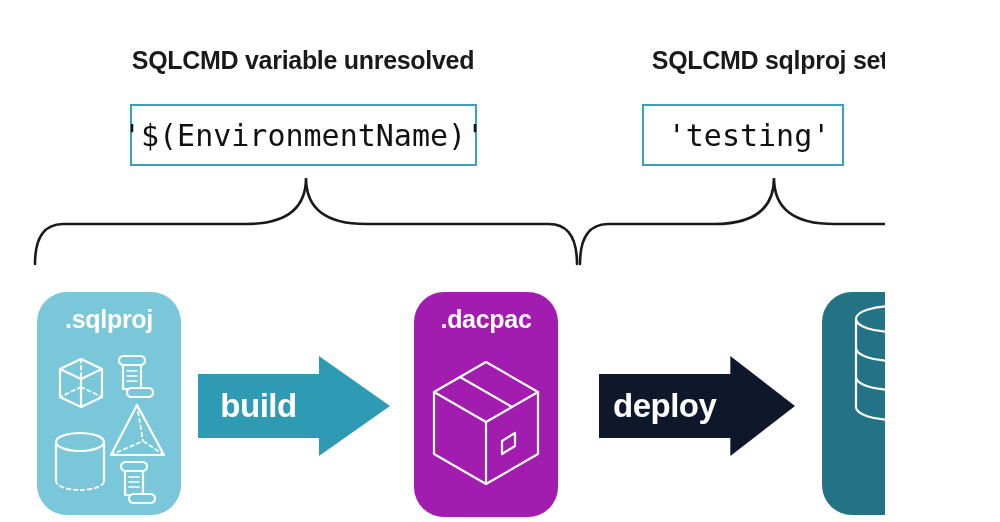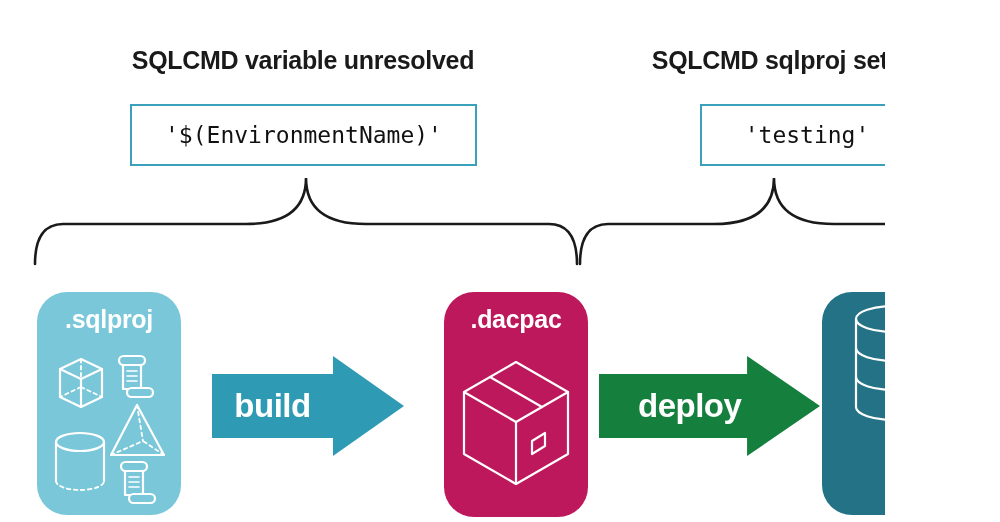--- a/index.html
+++ b/index.html
@@ -11,52 +11,51 @@
     position:absolute;top:22px;text-align:center;
     font-size:25px;font-weight:bold;color:#1a1a1a;letter-spacing:-0.3px;
   }
   #heading-left{left:98px;width:410px;}
   #heading-right{left:565px;width:410px;}
   .codebox{
     position:absolute;top:80px;height:62px;box-sizing:border-box;
     border:2px solid #3ba0bc;background:#ffffff;
     display:flex;align-items:center;justify-content:center;
     font-family:"DejaVu Sans Mono","Liberation Mono",monospace;
-    font-size:23px;color:#111111;white-space:pre;
+    font-size:30px;color:#111111;white-space:pre;
   }
   #codebox-left{left:130px;width:347px;}
-  #codebox-right{left:700px;width:202px;padding-left:12px;}
+  #codebox-right{left:642px;width:202px;padding-left:12px;}
   .brace{position:absolute;top:148px;}
   .brace path{fill:none;stroke:#1a1a1a;stroke-width:2.6;stroke-linecap:round;}
   .card{
     position:absolute;top:268px;width:144px;height:223px;border-radius:30px;
     display:flex;flex-direction:column;align-items:center;
   }
   #node-sqlproj{left:37px;background:#79c7d9;gap:11px;}
-  #node-dacpac{left:444px;background:#be185d;height:225px;gap:12px;}
+  #node-dacpac{left:414px;background:#a21caf;height:225px;gap:12px;}
   #node-database{left:822px;background:#247286;}
   .card-label{
     margin-top:13px;font-size:25px;font-weight:bold;color:#ffffff;letter-spacing:-0.3px;
   }
   .card-icon{margin-top:8px;}
   .card-icon *{vector-effect:non-scaling-stroke;}
   .icon-stroke{fill:none;stroke:#ffffff;stroke-width:2.2;stroke-linejoin:round;stroke-linecap:round;}
   .icon-dash{fill:none;stroke:#ffffff;stroke-width:1.8;stroke-dasharray:3.5 3.5;stroke-linejoin:round;stroke-linecap:round;}
   .arrow{
     position:absolute;top:332px;height:100px;
     display:flex;align-items:center;
   }
   #arrow-build{
-    left:212px;width:192px;background:#2f9ab3;
+    left:198px;width:192px;background:#2f9ab3;
     clip-path:polygon(0% 18%,63% 18%,63% 0%,100% 50%,63% 100%,63% 82%,0% 82%);
   }
   #arrow-deploy{
-    left:599px;width:196px;background:#15803d;
+    left:599px;width:196px;background:#0f172a;
     clip-path:polygon(0% 18%,67% 18%,67% 0%,100% 50%,67% 100%,67% 82%,0% 82%);
-    padding-left:25px;
   }
   .arrow-label{
     text-align:center;color:#ffffff;font-size:33px;font-weight:bold;letter-spacing:-0.5px;
   }
   #arrow-build .arrow-label{width:63%;}
   #arrow-deploy .arrow-label{width:67%;}
 </style>
 </head>
 <body>
 

